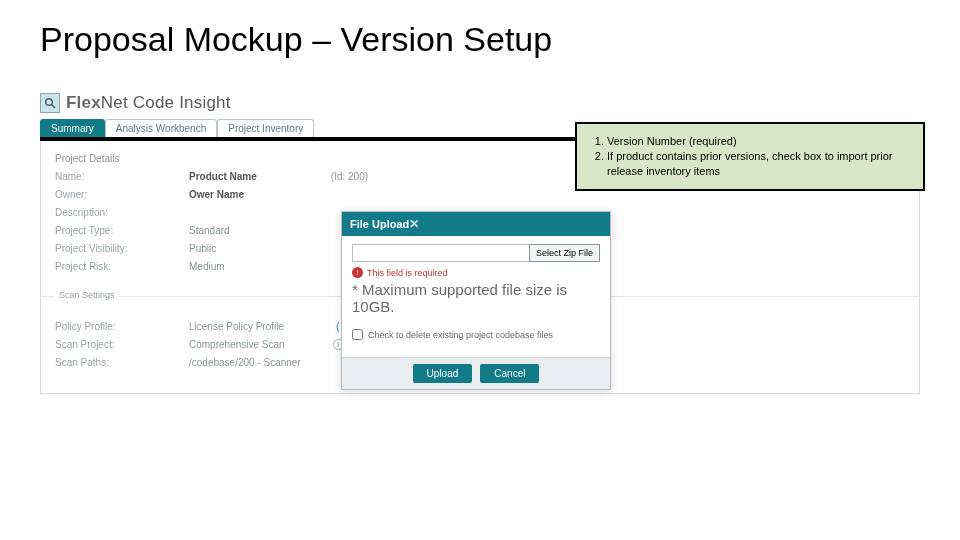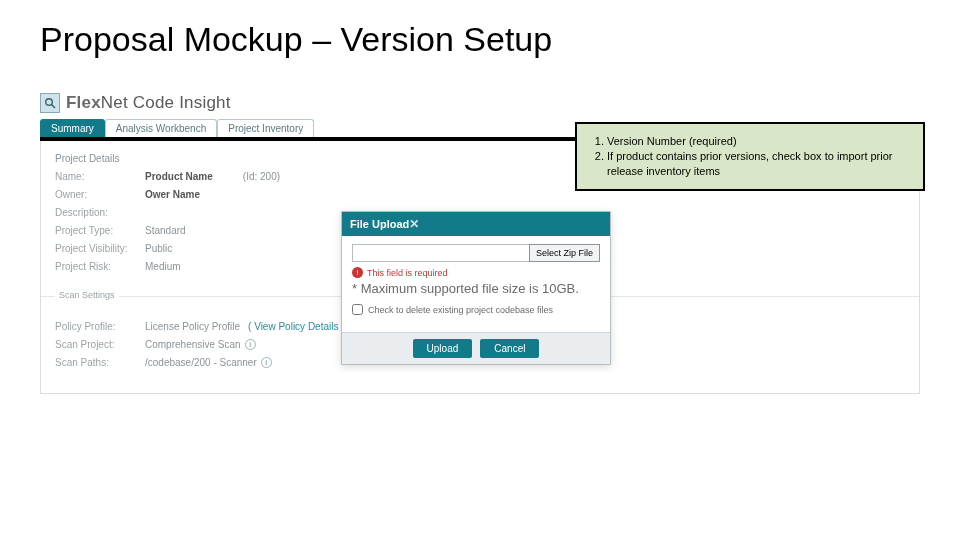--- a/index.html
+++ b/index.html
@@ -9,40 +9,40 @@
   .app { position: relative; width: 880px; }
   .brand { display: flex; align-items: center; gap: 6px; padding: 4px 0 6px 0; }
   .brand-icon { width: 20px; height: 20px; background: #cfe3ea; border: 1px solid #8aa9b3; display: flex; align-items: center; justify-content: center; color: #3a6372; font-size: 12px; }
   .brand-text { font-size: 17px; color: #5a5a5a; letter-spacing: .2px; }
   .brand-text .bold { font-weight: 600; color: #6a6a6a; }
   .tabs { display: flex; border-bottom: 4px solid #000000; height: 22px; align-items: flex-end; }
   .tab { font-size: 10px; padding: 3px 10px 3px; border: 1px solid #b9c8cd; border-bottom: none; background: #fff; color: #5a7a83; border-radius: 3px 3px 0 0; }
   .tab.active { background: #137a8a; color: #fff; border-color: #137a8a; }
   .panel { border: 1px solid #d9dcde; border-top: none; padding: 12px 14px 18px; position: relative; }
   .details { font-size: 10px; color: #8a9499; }
-  .row { display: flex; align-items: center; margin: 7px 0; font-size: 10px; color: #9aa3a7; }
+  .row { display: flex; align-items: center; margin: 7px 0; font-size: 10px; color: #9aa3a7; gap: 44px; }
   .row .label { width: 90px; }
   .row .value { color: #555; font-weight: 600; }
   .row .value.light { font-weight: 400; color: #8a9499; }
   .row a { color: #2a8aa3; text-decoration: none; font-weight: 400; margin-left: 8px; }
   .row .info { display:inline-block; width:11px; height:11px; border:1px solid #9bb4bb; border-radius:50%; color:#6a8c95; font-size:8px; line-height:10px; text-align:center; margin-left:4px; }
   .sep { height: 1px; background: #e3e6e8; margin: 24px -14px; position: relative; }
   .group-label { position: absolute; top: -6px; left: 14px; background: #fff; padding: 0 4px; font-size: 9px; color: #9aa3a7; }
 
   
   .modal { position: absolute; top: 70px; left: 300px; width: 270px; background: #fff; border: 1px solid #b7bec2; box-shadow: 0 2px 8px rgba(0,0,0,.15); font-size: 10px; }
   .modal-hd { background: #137a8a; color: #fff; padding: 5px 8px; font-size: 11px; font-weight: 600; display:flex; justify-content:flex-start; align-items:center; }
   .modal-hd .close { color:#cfe3ea; font-size:12px; cursor:pointer; }
   .modal-body { padding: 8px 10px 6px; }
   .file-row { display:flex; }
   .file-input { flex:1; height:18px; border:1px solid #b7bec2; background:#fff; }
   .file-btn { height:18px; border:1px solid #8a9499; background:#f1f3f4; font-size:9px; padding:0 6px; margin-left:-1px; cursor:pointer; }
   .err { color:#c33; display:flex; align-items:center; gap:4px; margin:5px 0 3px; font-size:9px; }
   .err-ico { width:11px; height:11px; border-radius:50%; background:#c33; color:#fff; font-size:8px; line-height:11px; text-align:center; }
-  .hint { color:#6a6a6a; font-size:13px; margin-bottom:8px; }
+  .hint { color:#6a6a6a; font-size:15px; margin-bottom:14px; }
   .chk { display:flex; align-items:center; gap:5px; font-size:9px; color:#6a6a6a; margin:6px 0 4px; }
   .chk input { width:11px; height:11px; }
   .modal-ft { background:#e9edef; padding:6px; display:flex; justify-content:center; gap:8px; border-top:1px solid #cfd6d9;margin-top:7px; }
   .btn { background:#137a8a; color:#fff; border:none; padding:4px 14px; font-size:10px; border-radius:2px; cursor:pointer; }
 
   
   .callout { position:absolute; top:122px; left:575px; width:350px; border:2px solid #000; background:#d9e6c7; padding:8px 10px 10px 10px; font-size:11px; line-height:1.35; }
   .callout ol { margin: 2px 0 0 20px; padding:0; }
 </style>
 </head>

